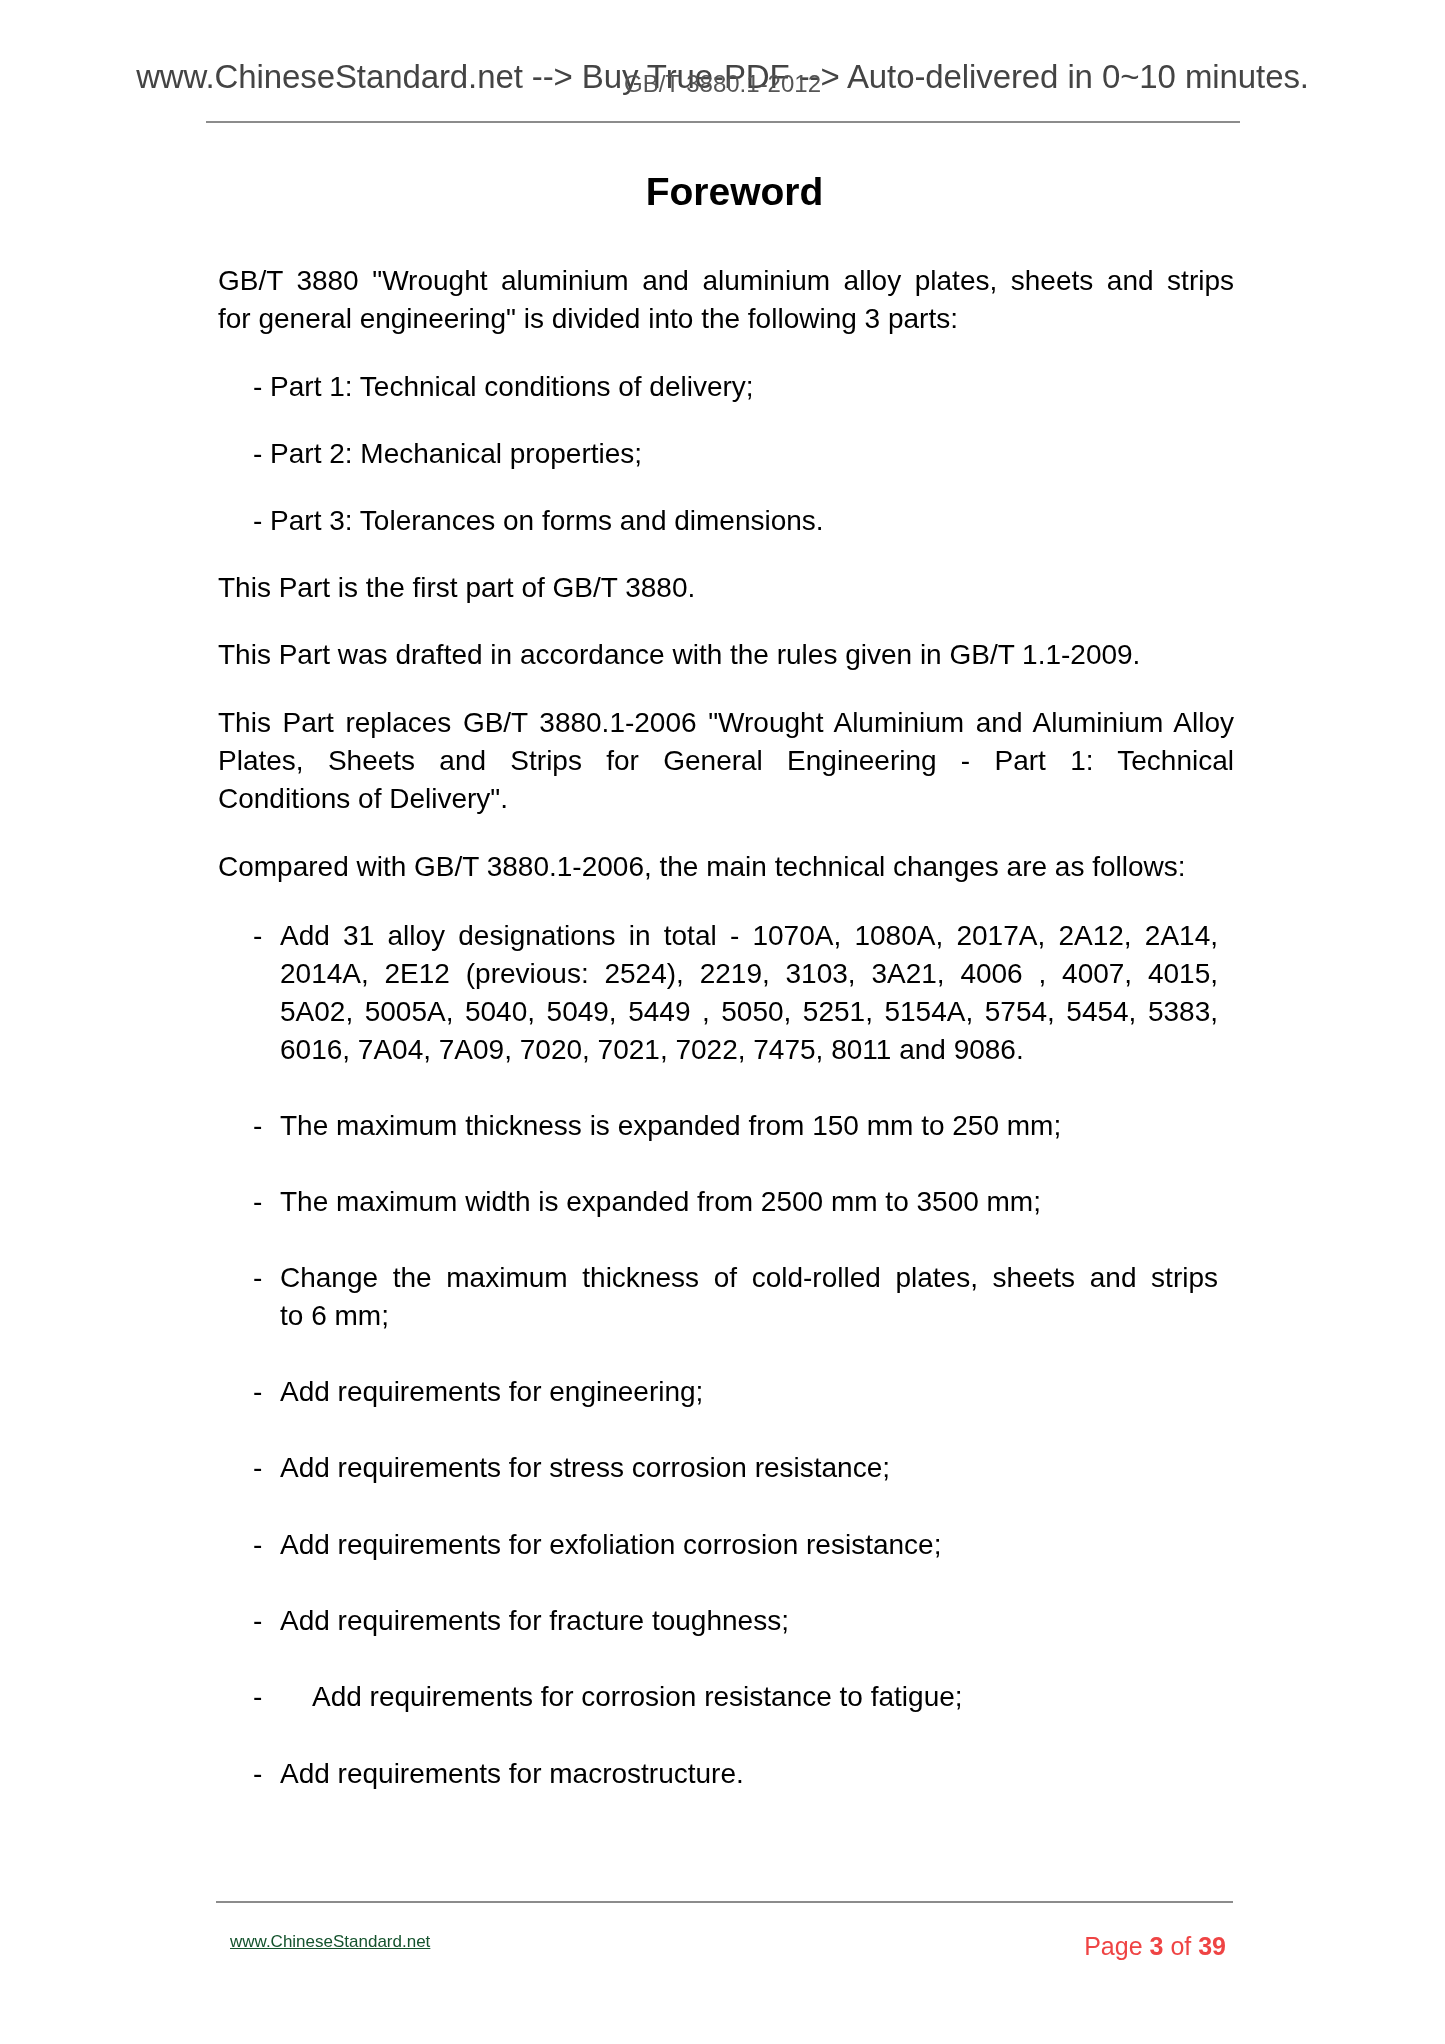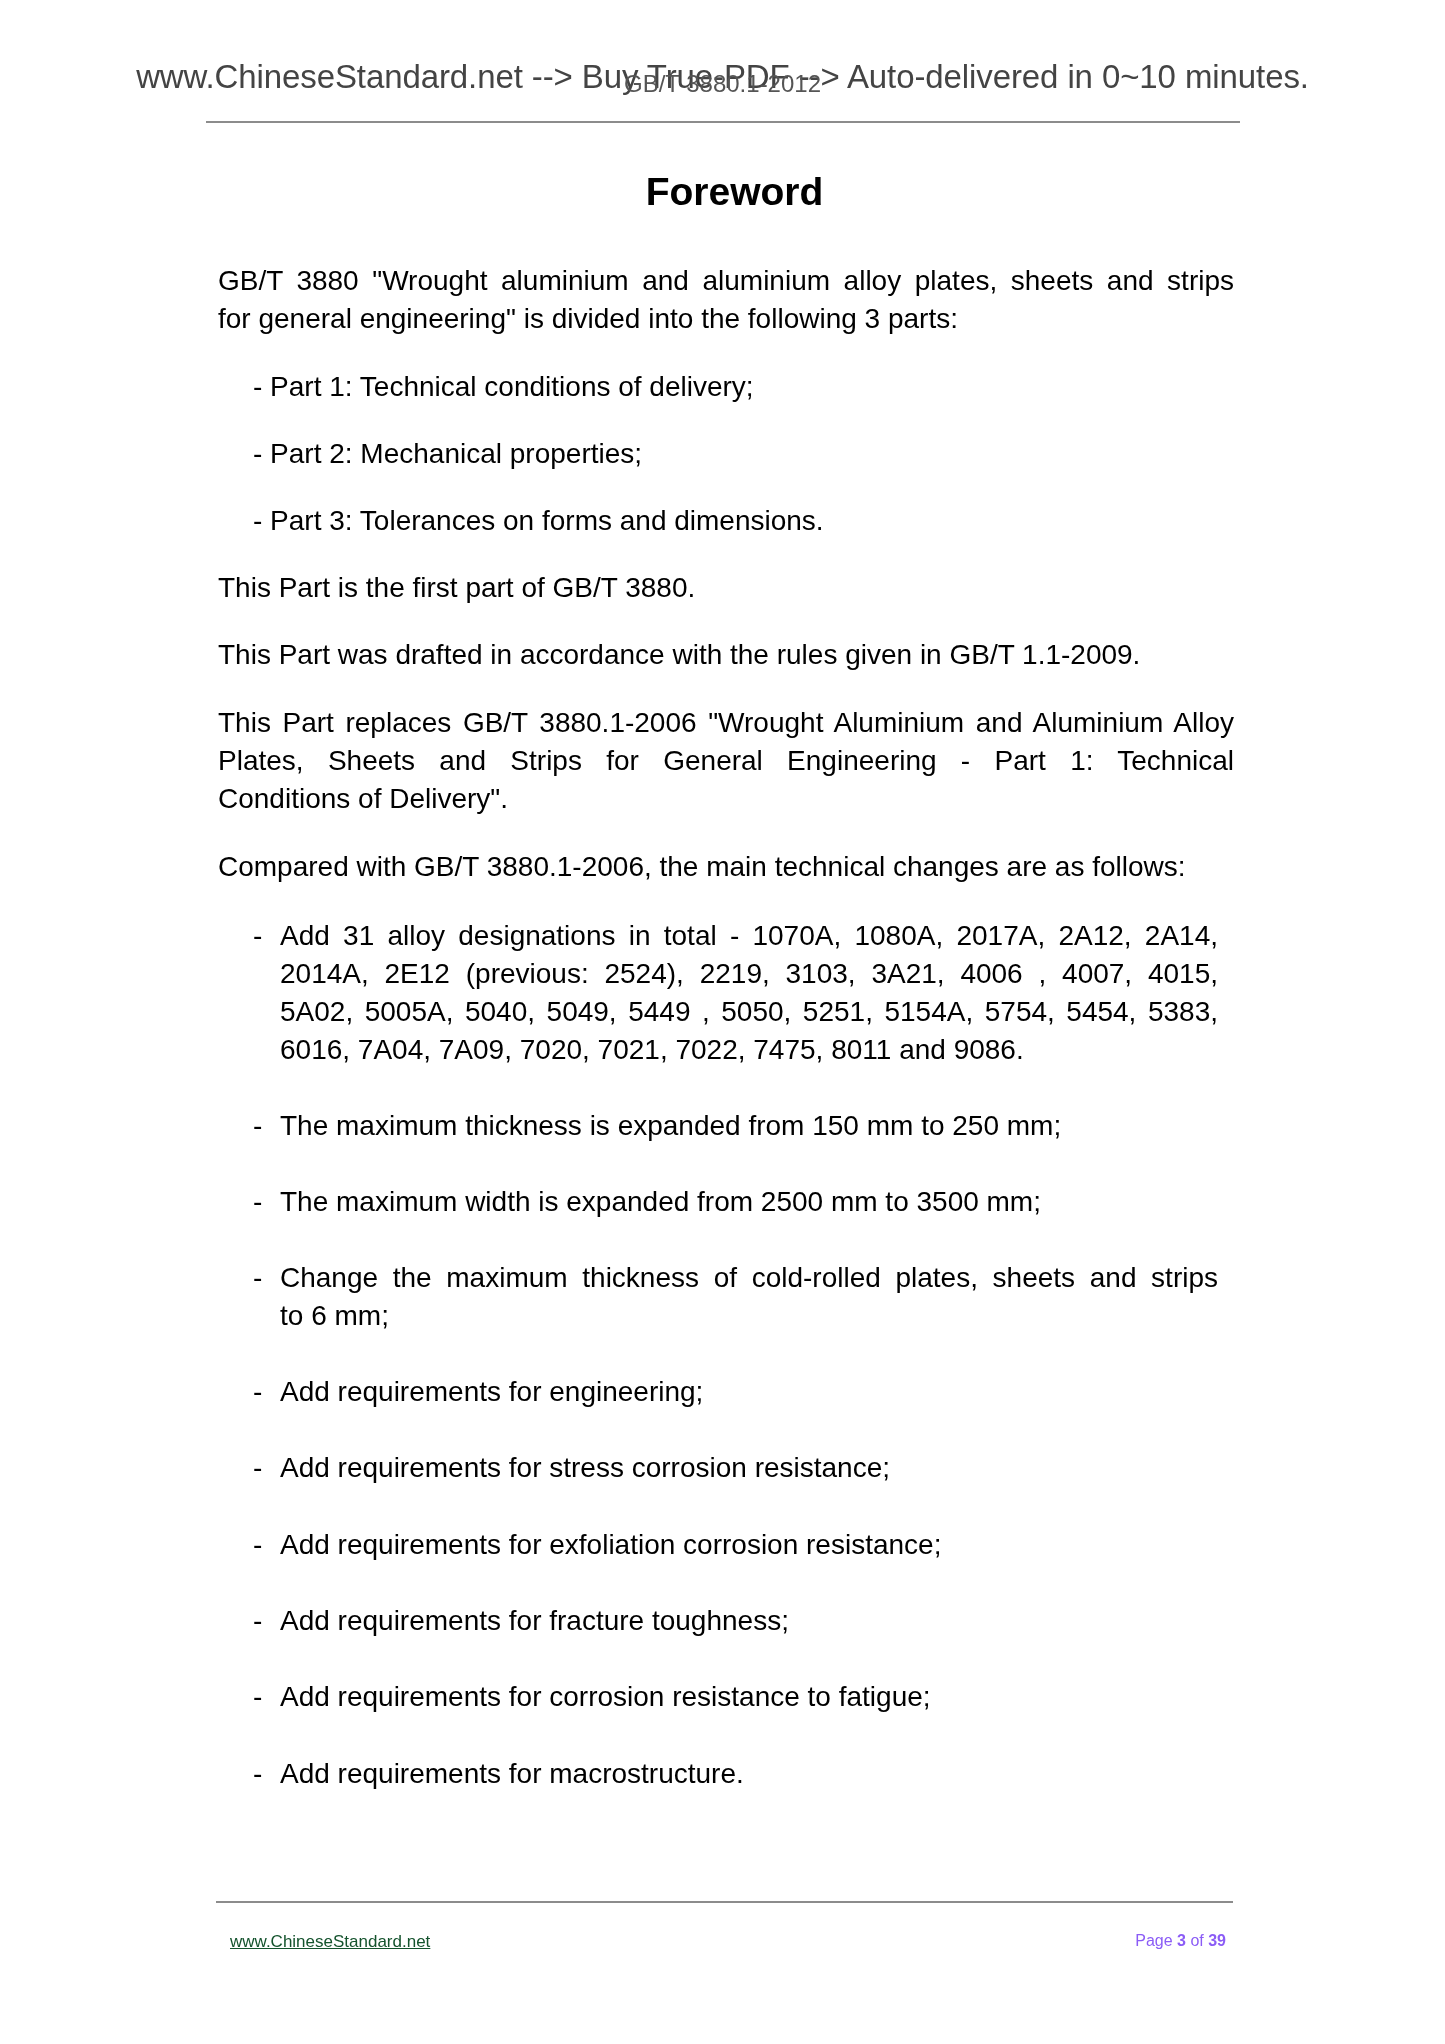--- a/index.html
+++ b/index.html
@@ -10,21 +10,21 @@
   .hdr-doc { left:0; width:1445px; text-align:center; top:70px; font-size:24px; color:#555; }
   .rule { position:absolute; height:2px; background:#8c8c8c; }
   .title { left:0; width:1445px; text-align:center; top:170px; font-size:39px; font-weight:bold;padding-left:12px; }
   .p { left:218px; font-size:28px; line-height:38px; }
   .just-full { width:1016px; text-align:justify; text-align-last:justify; white-space:nowrap; }
   .dash { position:absolute; left:253px; font-size:28px; line-height:38px; }
   .item { position:absolute; left:280px; font-size:28px; line-height:38px; white-space:nowrap; }
   .item-wide { width:938px; text-align:justify; text-align-last:justify; }
   .part { left:253px; font-size:28px; line-height:38px; }
   .footer-link { left:230px; top:1932px; font-size:17px; color:#14532d; text-decoration:underline; }
-  .footer-page { right:219px; top:1932px; font-size:16px; color:#8b5cf6; }
+  .footer-page { right:219px; top:1932px; font-size:25px; color:#ef4444; }
   .footer-page b { font-weight:bold; }
 </style>
 </head>
 <body>
 
 <div class="abs hdr-banner">www.ChineseStandard.net --&gt; Buy True-PDF --&gt; Auto-delivered in 0~10 minutes.</div>
 <div class="abs hdr-doc">GB/T 3880.1-2012</div>
 <div class="rule" style="left:206px; width:1034px; top:121px;"></div>
 
 <div class="abs title">Foreword</div>
@@ -65,20 +65,20 @@
 <div class="dash" style="top:1449px;">-</div>
 <div class="item" style="top:1449px;">Add requirements for stress corrosion resistance;</div>
 
 <div class="dash" style="top:1526px;">-</div>
 <div class="item" style="top:1526px;">Add requirements for exfoliation corrosion resistance;</div>
 
 <div class="dash" style="top:1602px;">-</div>
 <div class="item" style="top:1602px;">Add requirements for fracture toughness;</div>
 
 <div class="dash" style="top:1678px;">-</div>
-<div class="item" style="top:1678px;">Add requirements for corrosion resistance to fatigue;</div>
+<div class="item" style="top:1678px;margin-left:32px;">Add requirements for corrosion resistance to fatigue;</div>
 
 <div class="dash" style="top:1755px;">-</div>
 <div class="item" style="top:1755px;">Add requirements for macrostructure.</div>
 
 <div class="rule" style="left:216px; width:1017px; top:1901px;"></div>
 <a class="abs footer-link">www.ChineseStandard.net</a>
 <div class="abs footer-page"><span>Page </span><b>3</b><span> of </span><b>39</b></div>
 
 </body></html>

